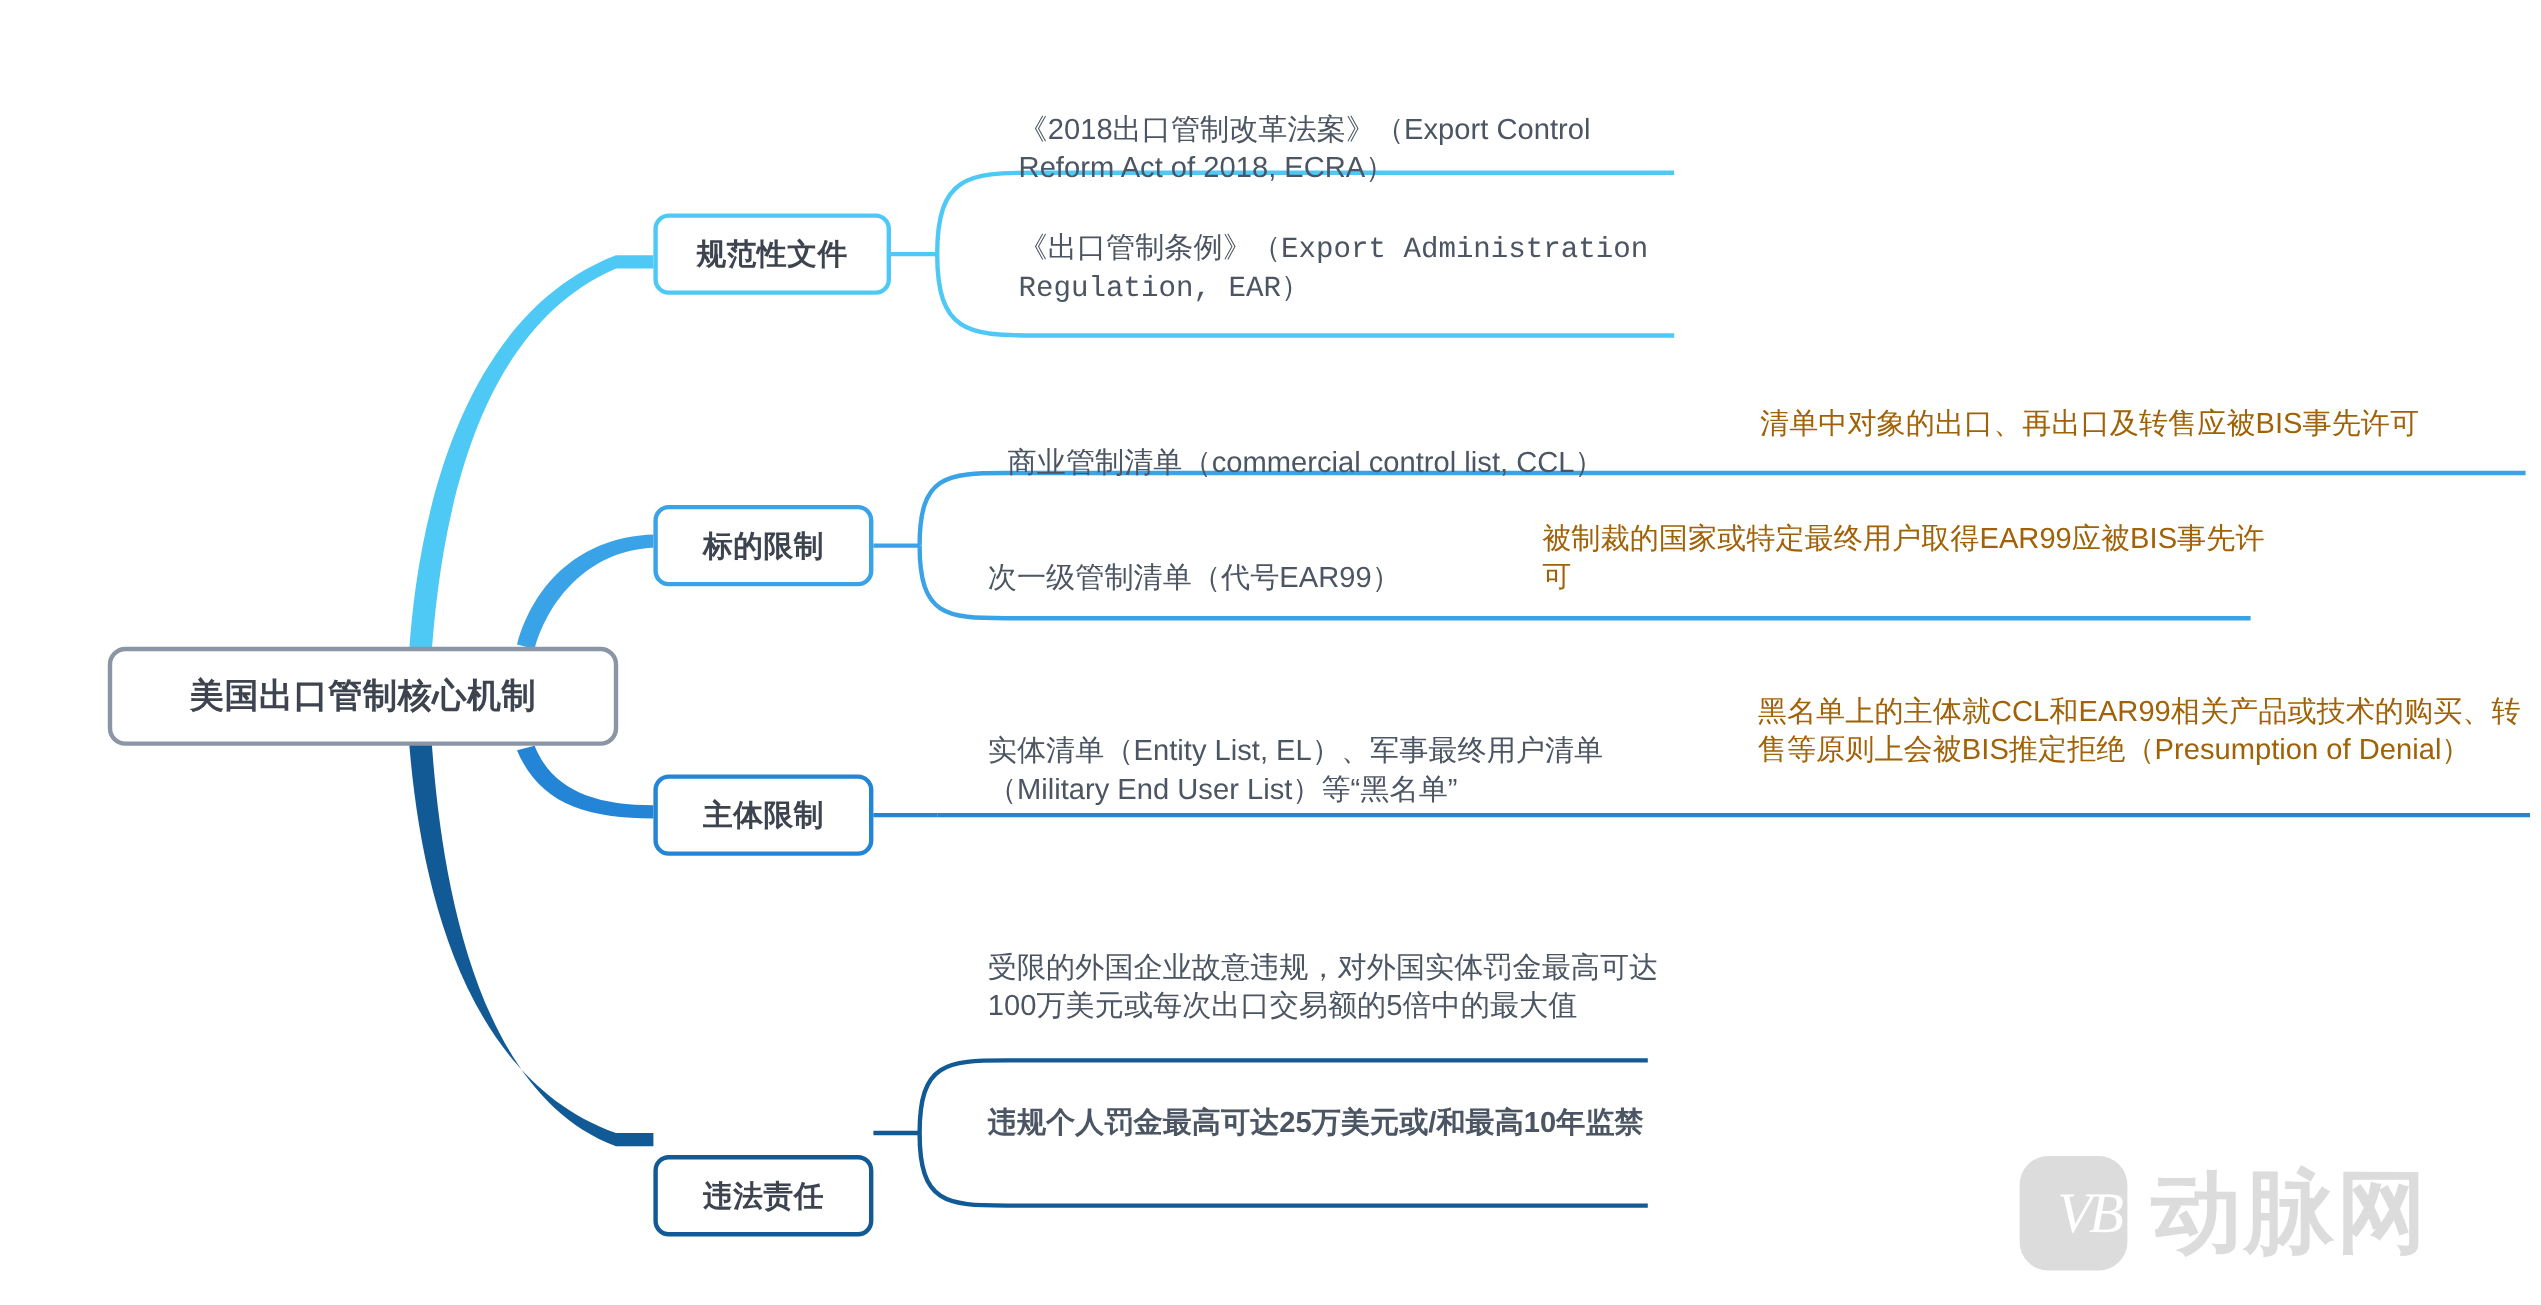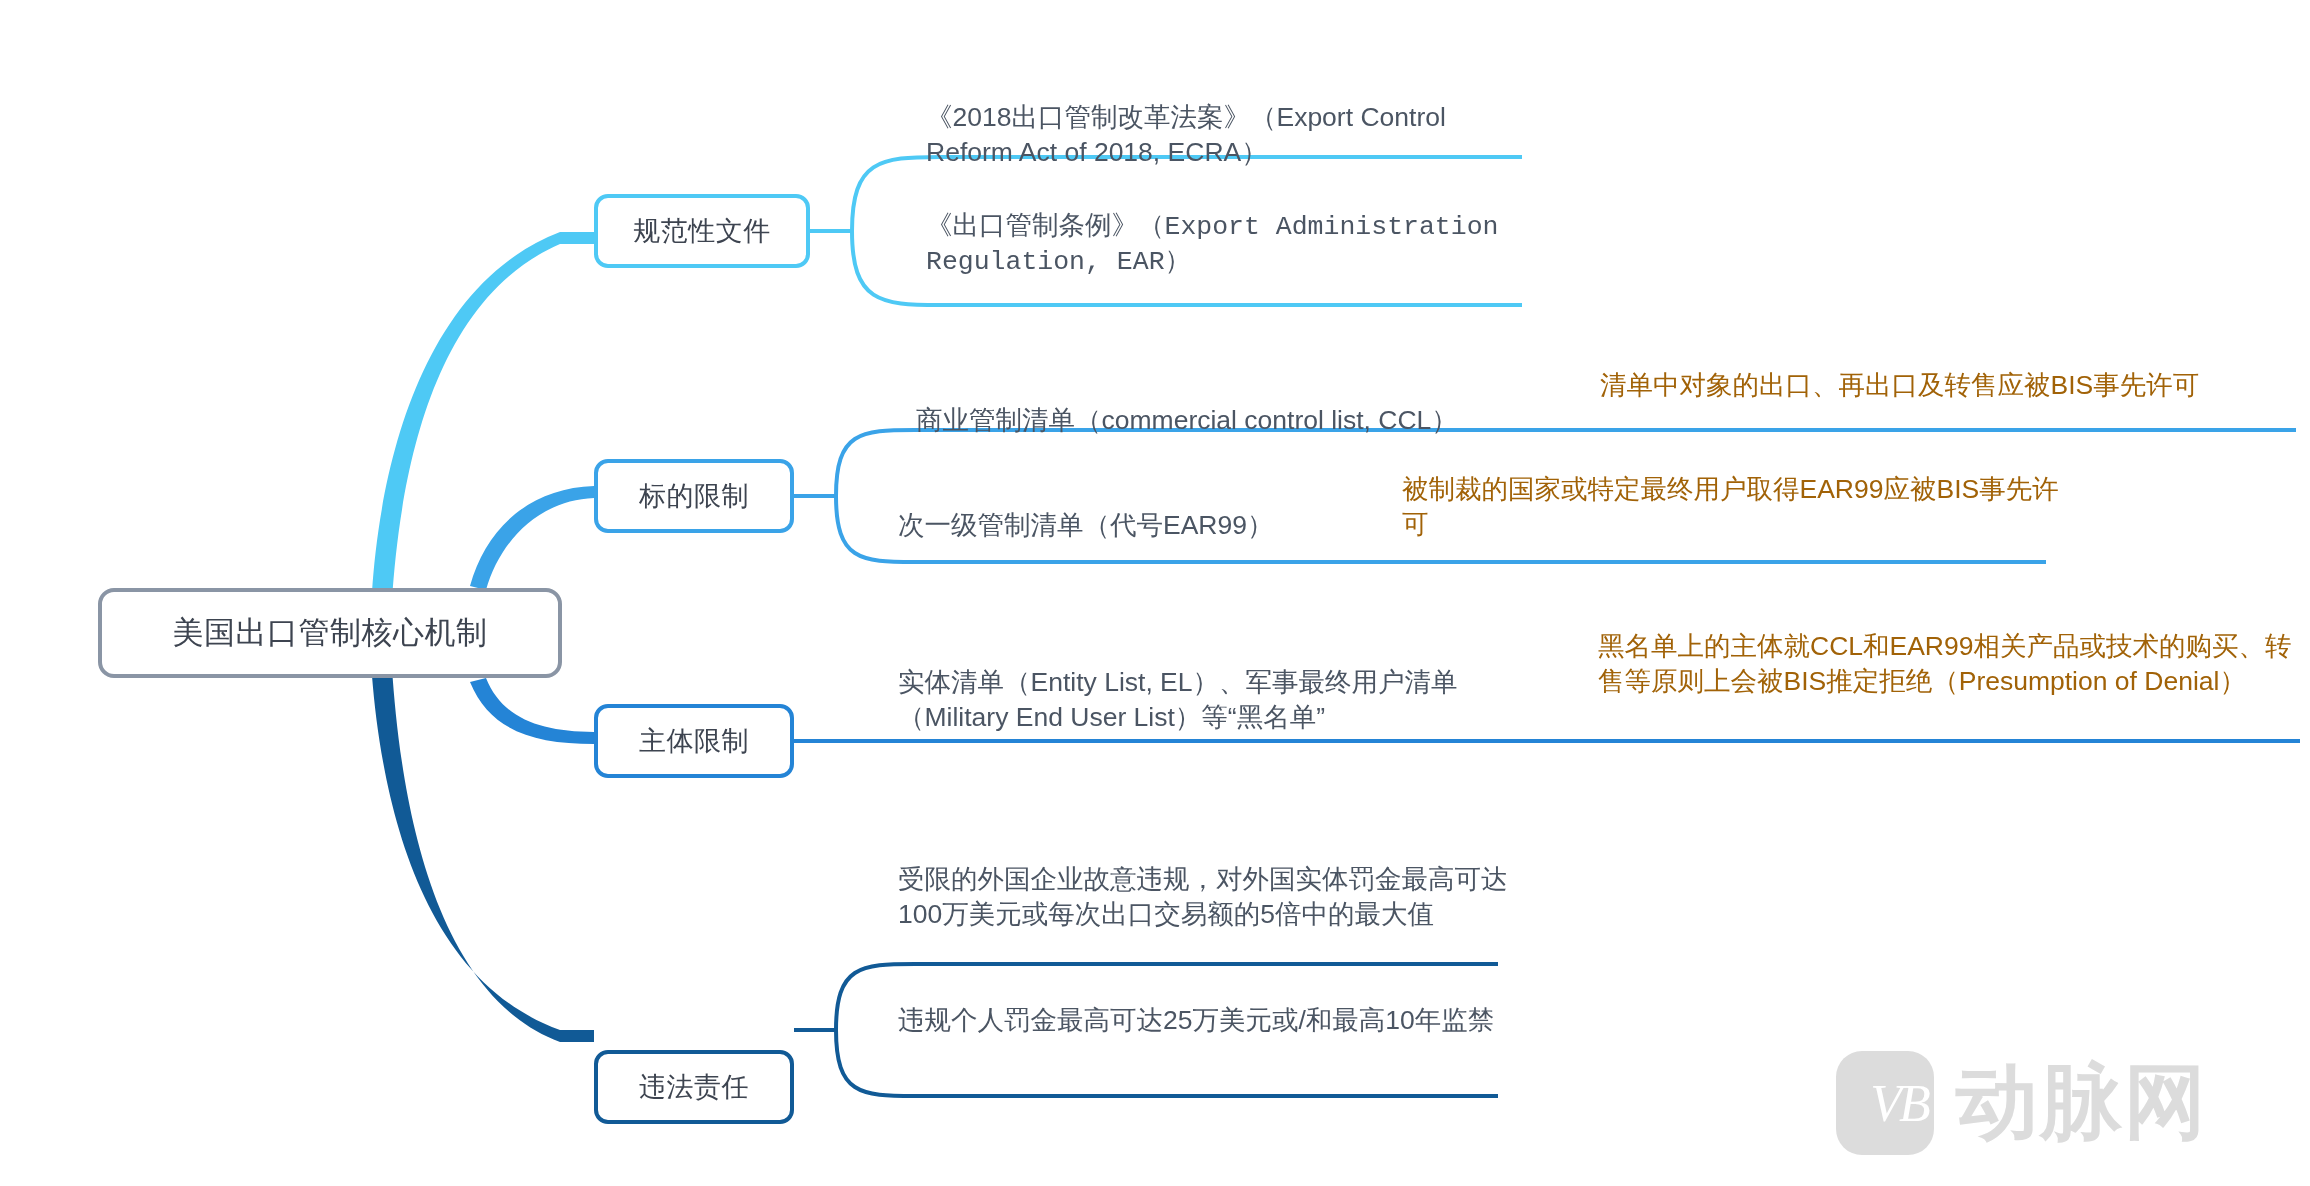--- a/index.html
+++ b/index.html
@@ -13,21 +13,21 @@
 
   
   #links { position:absolute; left:0; top:0; width:2310px; height:1186px; }
 
   
   .node {
     position:absolute;
     display:flex; align-items:center; justify-content:center;
     background:#ffffff;
     border-radius:14px;
-    font-weight:normal;
+    font-weight:bold;
     color:#3d4450;
     white-space:nowrap;
     letter-spacing:.5px;
   }
   .root {
     left:98px; top:588px; width:464px; height:90px;
     border:4px solid #8a95a5;
     border-radius:16px;
     font-size:31px;
     color:#3d4450;
@@ -150,20 +150,20 @@
 
   <div class="leaf" style="left:898px; top:403px; width:630px;margin-left:18px;">商业管制清单（commercial control list, CCL）</div>
   <div class="leaf" style="left:898px; top:508px; width:630px;">次一级管制清单（代号EAR99）</div>
   <div class="leaf l2" style="left:1600px; top:368px; width:700px;">清单中对象的出口、再出口及转售应被BIS事先许可</div>
   <div class="leaf l2" style="left:1402px; top:472px; width:660px;">被制裁的国家或特定最终用户取得EAR99应被BIS事先许可</div>
 
   <div class="leaf" style="left:898px; top:665px; width:610px;">实体清单（Entity List, EL）、军事最终用户清单（Military End User List）等“黑名单”</div>
   <div class="leaf l2" style="left:1598px; top:629px; width:700px;">黑名单上的主体就CCL和EAR99相关产品或技术的购买、转售等原则上会被BIS推定拒绝（Presumption of Denial）</div>
 
   <div class="leaf" style="left:898px; top:862px; width:612px;">受限的外国企业故意违规，对外国实体罚金最高可达100万美元或每次出口交易额的5倍中的最大值</div>
-  <div class="leaf" style="left:898px; top:1003px; width:612px;">违规个人罚金最高可达25万美元或/和最高10年监禁</div>
+  <div class="leaf" style="left:898px; top:1003px; width:612px;font-weight:bold;">违规个人罚金最高可达25万美元或/和最高10年监禁</div>
 
   <div id="watermark">
     <div id="wm-badge">VB</div>
     <div id="wm-text">动脉网</div>
   </div>
 
 </div>
 
 </body></html>

